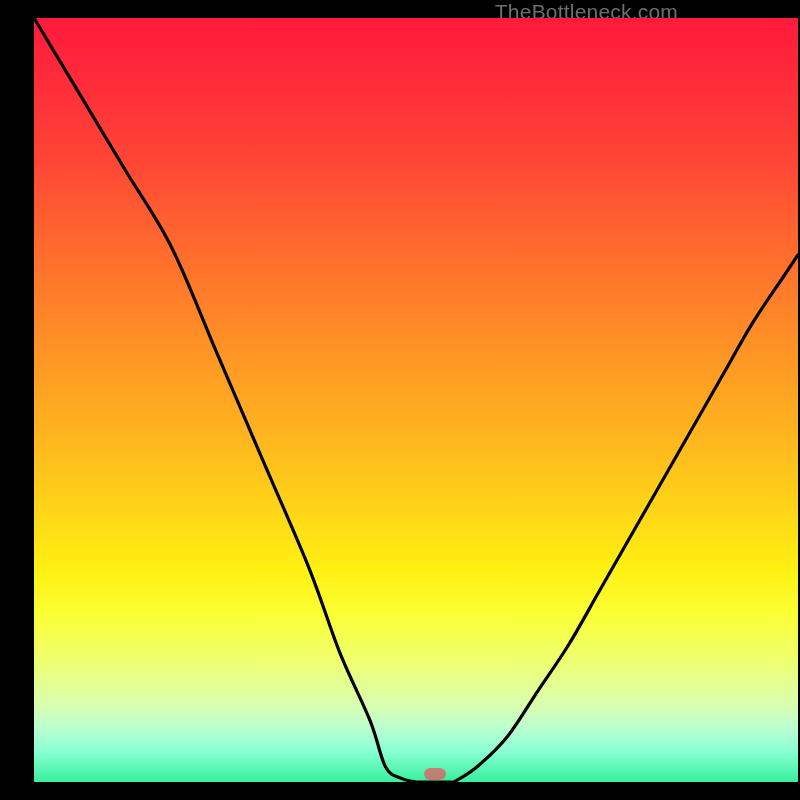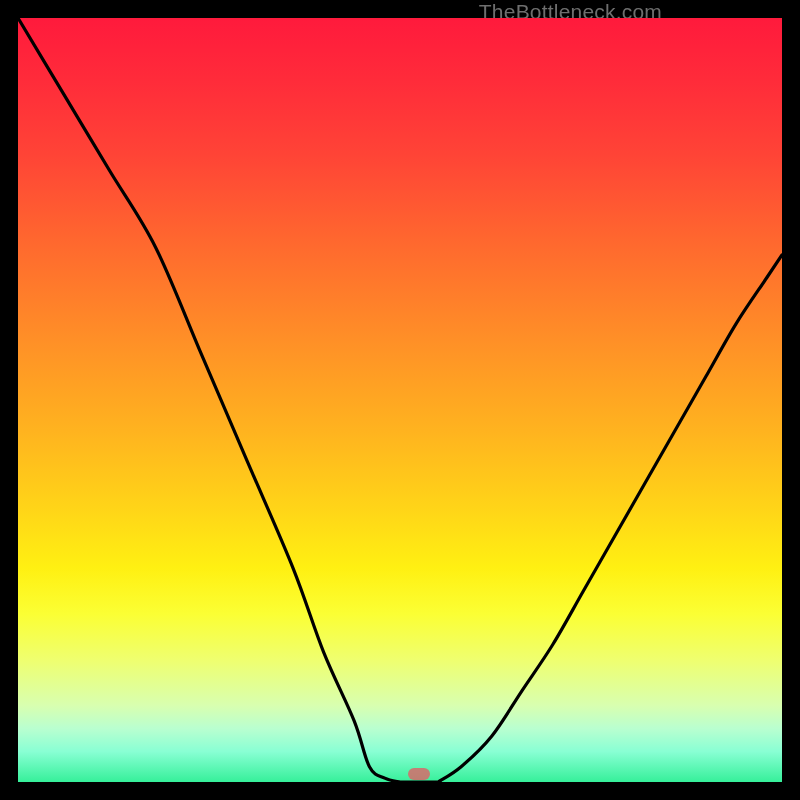--- a/index.html
+++ b/index.html
@@ -9,20 +9,21 @@
     height: 800px;
     background: #000;
     font-family: Arial, Helvetica, sans-serif;
     overflow: hidden;
   }
   .frame {
     position: relative;
     width: 666px;
     height: 800px;
     background: #000;
+    margin-left: 16px;
   }
   .plot {
     position: absolute;
     left: 18px;
     top: 18px;
     width: 764px;
     height: 764px;
     background: linear-gradient(to bottom,
       #ff1a3c 0%,
       #ff2b3a 8%,

